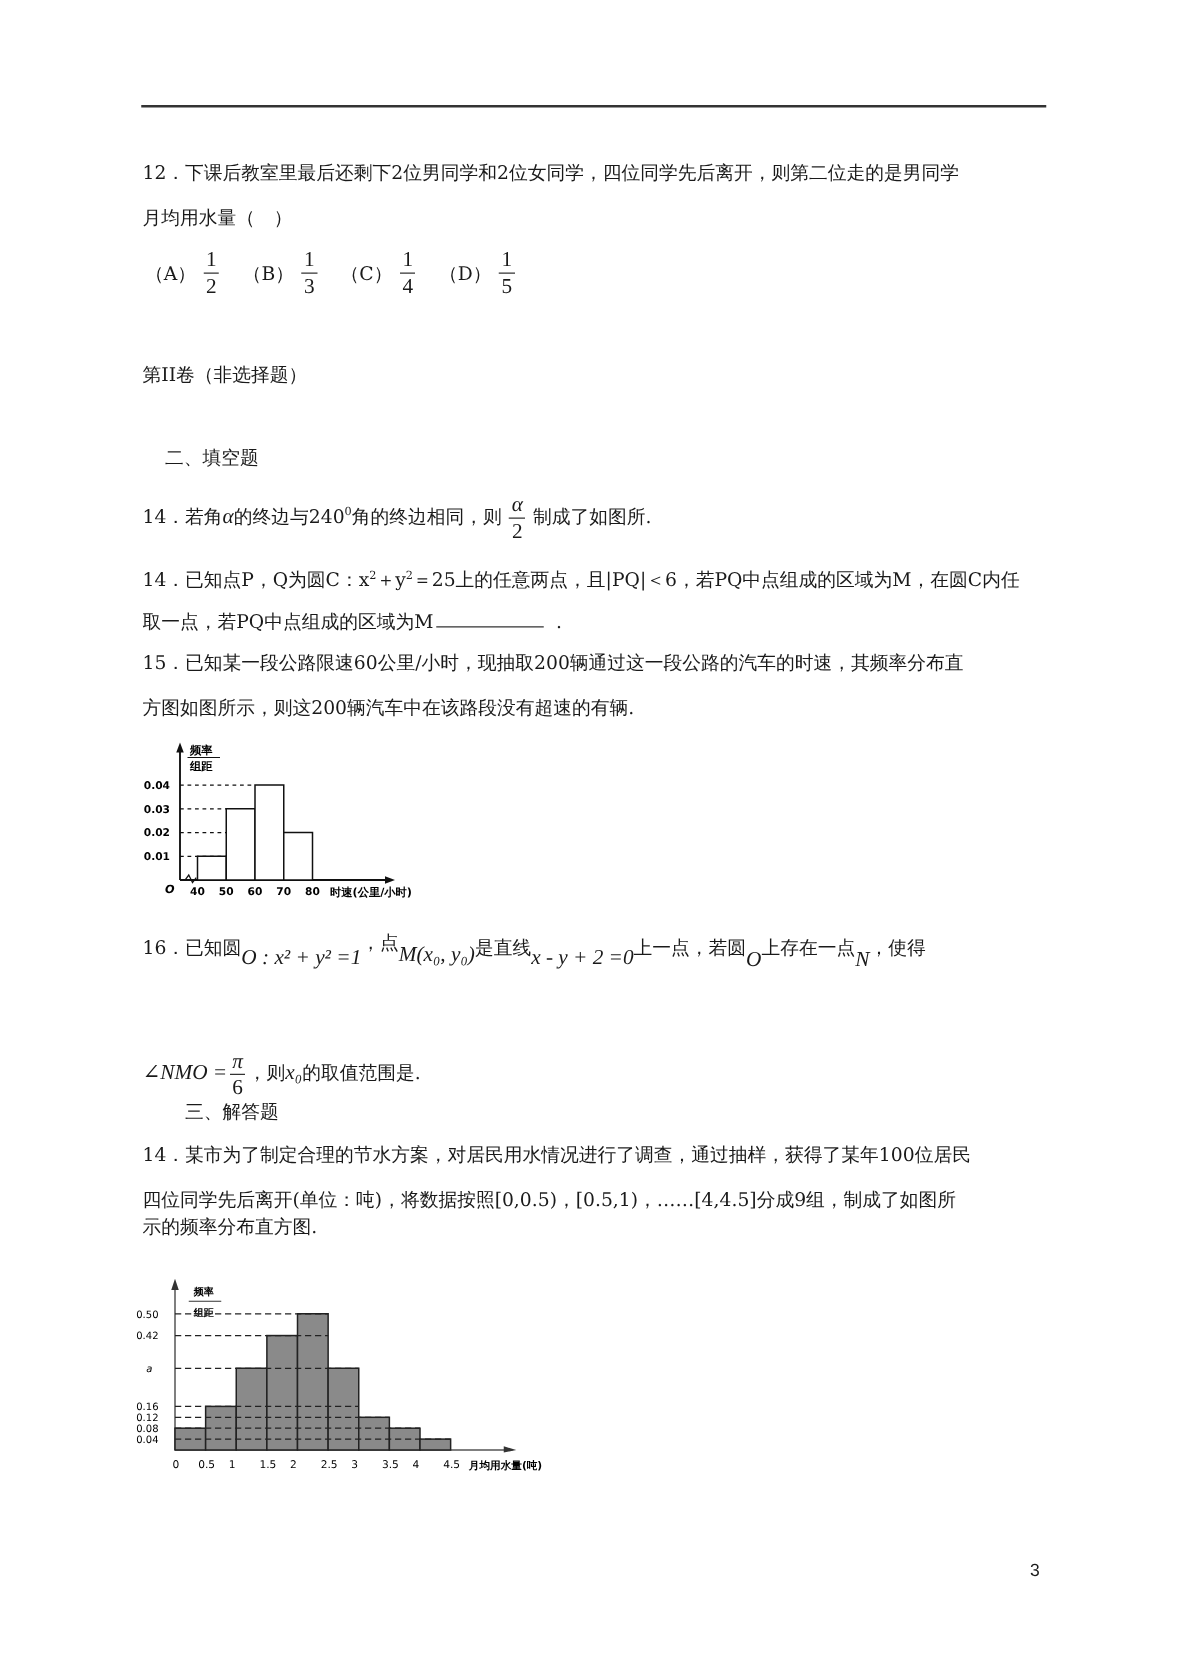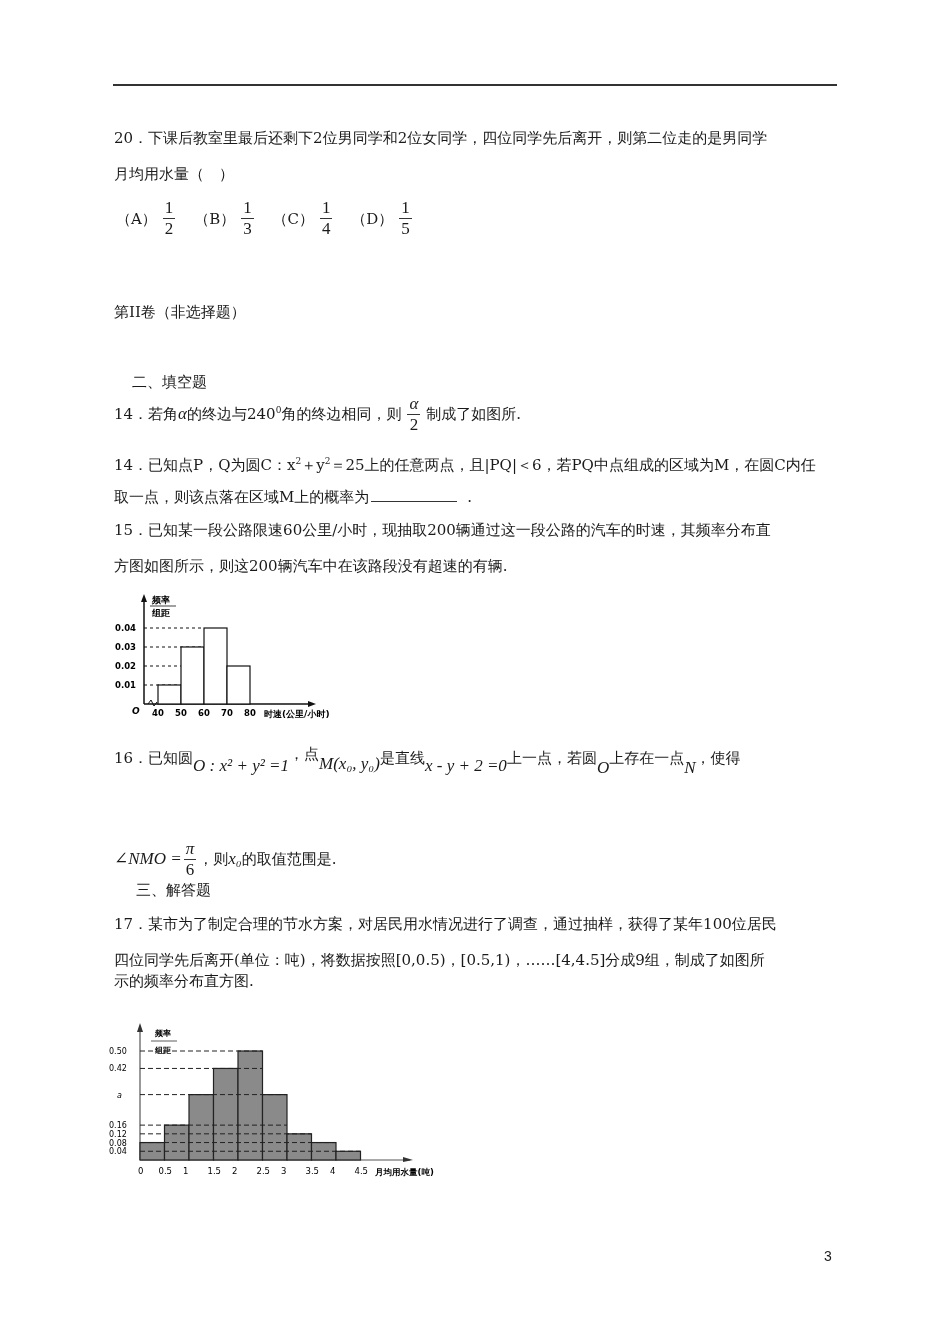--- a/index.html
+++ b/index.html
@@ -15,21 +15,21 @@
   sup { font-size: 9px; }
   .blank { display: inline-block; width: 86px; border-bottom: 1px solid #333; height: 14px; margin: 0 10px 0 2px; }
   svg text { font-family: "DejaVu Sans", "Liberation Sans", sans-serif; }
   .pagenum { position: absolute; left: 824px; top: 1248px; font-size: 14px; font-family: "Liberation Sans", sans-serif; }
 </style>
 </head>
 <body>
 
 <div class="rule"></div>
 
-<div class="line" style="top:128px">20．下课后教室里最后还剩下2位男同学和2位女同学，四位同学先后离开，则第二位走的是男同学</div>
+<div class="line" style="top:128px">12．下课后教室里最后还剩下2位男同学和2位女同学，四位同学先后离开，则第二位走的是男同学</div>
 <div class="line" style="top:164px">月均用水量（　）</div>
 <div class="line" style="top:198px; left:116px;">
   <span class="opt">
       <span>（A）</span>
       <span class="frac">
         <span class="num">1</span>
         <span>2</span>
       </span>
     </span>
   <span class="opt">
@@ -48,35 +48,35 @@
     </span>
   <span class="opt">
       <span>（D）</span>
       <span class="frac">
         <span class="num">1</span>
         <span>5</span>
       </span>
     </span>
 </div>
 
-<div class="line" style="top:302px">第II卷（非选择题）</div>
-<div class="line" style="top:372px; left:132px;">二、填空题</div>
+<div class="line" style="top:290px">第II卷（非选择题）</div>
+<div class="line" style="top:356px; left:132px;">二、填空题</div>
 
 <div class="line" style="top:394px">
   <span>14．若角</span><span class="math">α</span><span>的终边与240</span><sup>0</sup><span>角的终边相同，则</span><span class="frac">
       <span class="num math">α</span>
       <span>2</span>
     </span><span>制成了如图所.</span>
 </div>
 
 <div class="line" style="top:451px">
   <span>14．已知点P，Q为圆C：x</span><sup>2</sup><span>＋y</span><sup>2</sup><span>＝25上的任意两点，且|PQ|＜6，若PQ中点组成的区域为M，在圆C内任</span>
 </div>
 <div class="line" style="top:487px">
-  <span>取一点，则该点落在区域M上的概率为</span><span class="blank"></span><span>.</span>
+  <span>取一点，若PQ中点组成的区域为M</span><span class="blank"></span><span>.</span>
 </div>
 
 <div class="line" style="top:520px">15．已知某一段公路限速60公里/小时，现抽取200辆通过这一段公路的汽车的时速，其频率分布直</div>
 <div class="line" style="top:556px">方图如图所示，则这200辆汽车中在该路段没有超速的有辆.</div>
 
 <svg id="chart1" style="position:absolute; left:112px; top:592px;" width="250" height="128">
     <line x1="32" y1="112" x2="32" y2="6" stroke="#111" stroke-width="1.5"></line>
     <polygon points="29,10 35,10 32,2" fill="#111"></polygon>
     <line x1="32" y1="112" x2="200" y2="112" stroke="#111" stroke-width="1.5"></line>
     <polygon points="196,109 196,115 204,112" fill="#111"></polygon>
@@ -108,23 +108,23 @@
 <div class="line" style="top:748px">
   <span>16．已知圆</span><span class="math" style="position:relative; top:8px;">O : x² + y² =1</span><span style="position:relative; top:-4px;">，点</span><span class="math" style="position:relative; top:6px;">M(x₀, y₀)</span><span>是直线</span><span class="math" style="position:relative; top:8px;">x - y + 2 =0</span><span>上一点，若圆</span><span class="math" style="position:relative; top:10px;">O</span><span>上存在一点</span><span class="math" style="position:relative; top:10px;">N</span><span>，使得</span>
 </div>
 <div class="line" style="top:839px">
   <span class="math">∠NMO =</span><span class="frac" style="margin:0 2px;">
       <span class="num math">π</span>
       <span>6</span>
     </span><span>，则</span><span class="math">x₀</span><span>的取值范围是.</span>
 </div>
 
-<div class="line" style="top:880px; left:136px;font-family:Liberation Serif, serif;">三、解答题</div>
+<div class="line" style="top:880px; left:148px;font-family:Liberation Serif, serif;">三、解答题</div>
 
-<div class="line" style="top:914px">17．某市为了制定合理的节水方案，对居民用水情况进行了调查，通过抽样，获得了某年100位居民</div>
+<div class="line" style="top:914px">14．某市为了制定合理的节水方案，对居民用水情况进行了调查，通过抽样，获得了某年100位居民</div>
 <div class="line" style="top:950px">四位同学先后离开(单位：吨)，将数据按照[0,0.5)，[0.5,1)，……[4,4.5]分成9组，制成了如图所</div>
 <div class="line" style="top:971px">示的频率分布直方图.</div>
 
 <svg id="chart2" style="position:absolute; left:105px; top:1020px;" width="365" height="180">
     <line x1="35" y1="140" x2="35" y2="6" stroke="#555" stroke-width="1.2"></line>
     <polygon points="32,12 38,12 35,3" fill="#333"></polygon>
     <line x1="35" y1="140" x2="305" y2="140" stroke="#555" stroke-width="1.2"></line>
     <polygon points="298,137 298,142 308,140" fill="#333"></polygon>
     <text x="50" y="16" font-size="8" font-weight="bold">频率</text>
     <line x1="46" y1="21" x2="72" y2="21" stroke="#333" stroke-width="0.8"></line>

